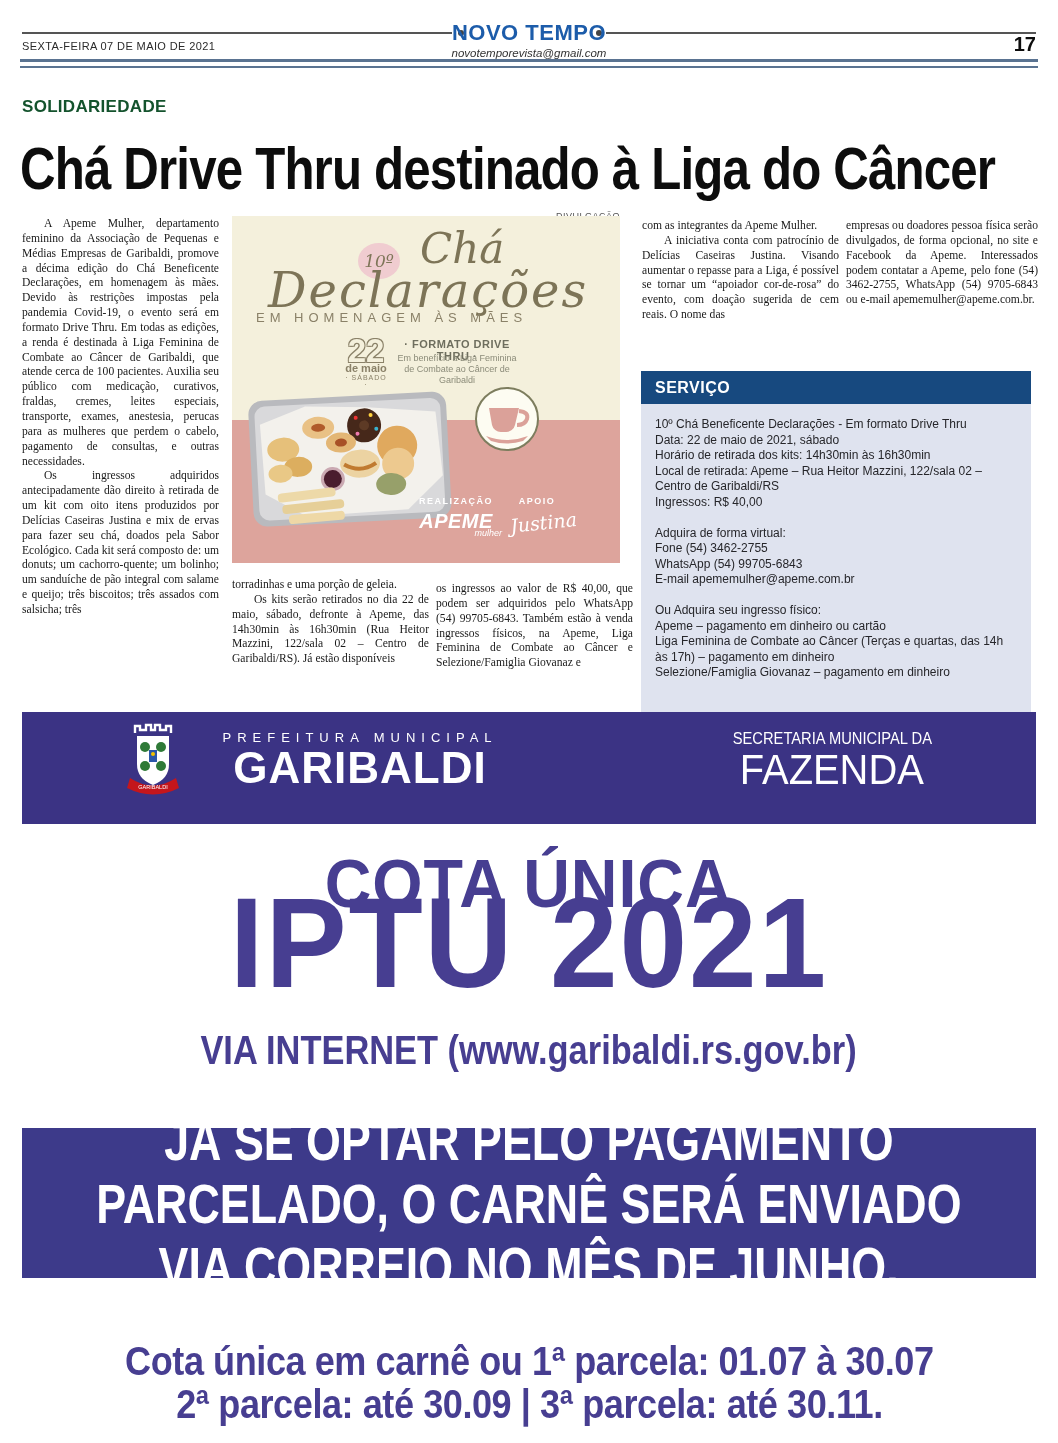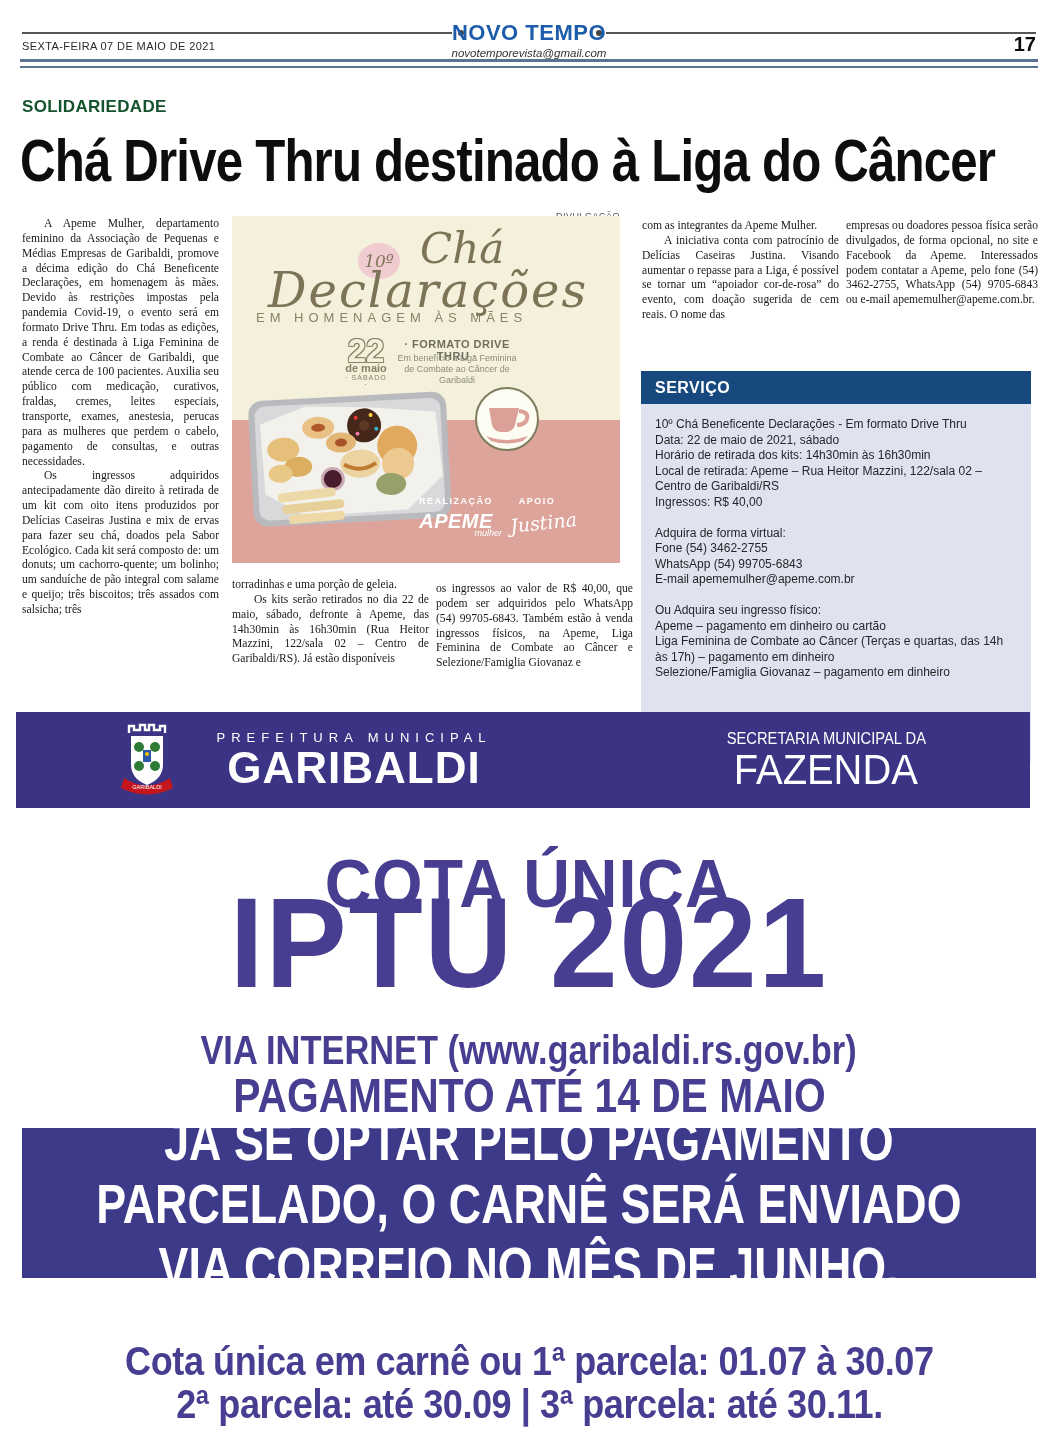--- a/index.html
+++ b/index.html
@@ -17,21 +17,21 @@
   .rule-l{left:22px;width:430px;}
   .rule-r{left:606px;width:430px;}
   .mdot{position:absolute;top:30px;width:6px;height:6px;border-radius:50%;background:#444;}
   .mdot-l{left:458px;} .mdot-r{left:596px;}
   .double-rule{position:absolute;left:20px;width:1018px;top:59px;height:4px;
                border-top:3px solid #5a7391;border-bottom:2px solid #5a7391;}
 
   
   .section-label{position:absolute;left:22px;top:97px;color:#14532d;font-weight:bold;
                  font-size:17px;letter-spacing:.3px;}
-  .headline{position:absolute;left:20px;top:126px;width:1020px;}
+  .headline{position:absolute;left:20px;top:134px;width:1020px;}
   .headline span{display:inline-block;transform:scaleX(.82);transform-origin:left center;
                  font-weight:bold;font-size:60px;letter-spacing:-1px;color:#0d0d0d;white-space:nowrap;}
 
   .bodycol{position:absolute;width:197px;font-family:"Liberation Serif",serif;
            font-size:11.6px;line-height:14.85px;text-align:justify;color:#191919;overflow:hidden;}
   .bodycol p{margin:0;}
   .bodycol p.ind{text-indent:22px;}
   #col1{left:22px;top:217px;height:480px;}
   #col2{left:232px;top:578px;height:112px;}
   #col3{left:436px;top:582px;height:112px;}
@@ -74,21 +74,21 @@
 
   
   #svcbox{position:absolute;left:641px;top:371px;width:390px;height:392px;background:#dfe3ef;}
   .svc-header{height:33px;background:#17497f;color:#fff;font-weight:bold;font-size:16px;
               letter-spacing:.5px;display:flex;align-items:center;padding-left:14px;}
   .svc-body{padding:13px 14px 0 14px;font-size:12px;line-height:15.5px;color:#26262a;}
   .svc-line{min-height:15.5px;}
 
   
   .ad-purple{color:#473e91;}
-  #ad-banner{position:absolute;left:16px;top:712px;width:1014px;height:96px;background:#3b3384;}
+  #ad-banner{position:absolute;left:22px;top:712px;width:1014px;height:112px;background:#3b3384;}
   .crest{position:absolute;left:103px;top:8px;}
   .ban-left{position:absolute;left:178px;top:18px;width:320px;text-align:center;color:#fff;}
   .ban-left .b1{font-size:13px;letter-spacing:6px;display:block;}
   .ban-left .b2{font-size:44px;font-weight:bold;letter-spacing:1px;display:block;line-height:46px;}
   .ban-right{position:absolute;left:645px;top:18px;width:330px;text-align:center;color:#fff;}
   .ban-right .b1{font-size:16px;display:inline-block;transform:scaleX(.92);white-space:nowrap;}
   .ban-right .b2{font-size:42px;font-weight:normal;display:block;line-height:44px;}
   .ban-right .b2 span{display:inline-block;transform:scaleX(.95);white-space:nowrap;}
 
   .center-row{position:absolute;left:0;width:1058px;text-align:center;}
@@ -251,23 +251,20 @@
 
   <div class="center-row ad-purple" id="ad-cota">
     <span class="cond">COTA ÚNICA</span>
   </div>
   <div class="center-row ad-purple" id="ad-iptu">
     <span class="cond">IPTU 2021</span>
   </div>
   <div class="center-row ad-purple" id="ad-net">
     <span class="cond">VIA INTERNET (www.garibaldi.rs.gov.br)</span>
   </div>
-  <div class="center-row ad-purple" id="ad-pay">
-    <span class="cond">PAGAMENTO ATÉ 14 DE MAIO</span>
-  </div>
 
   <div id="ad-box">
     <span class="bl">JÁ SE OPTAR PELO PAGAMENTO</span>
     <span class="bl">PARCELADO, O CARNÊ SERÁ ENVIADO</span>
     <span class="bl">VIA CORREIO NO MÊS DE JUNHO.</span>
   </div>
 
   <div class="center-row ad-purple foot" id="ad-foot1">
     <span class="cond">Cota única em carnê ou 1ª parcela: 01.07 à 30.07</span>
   </div>

